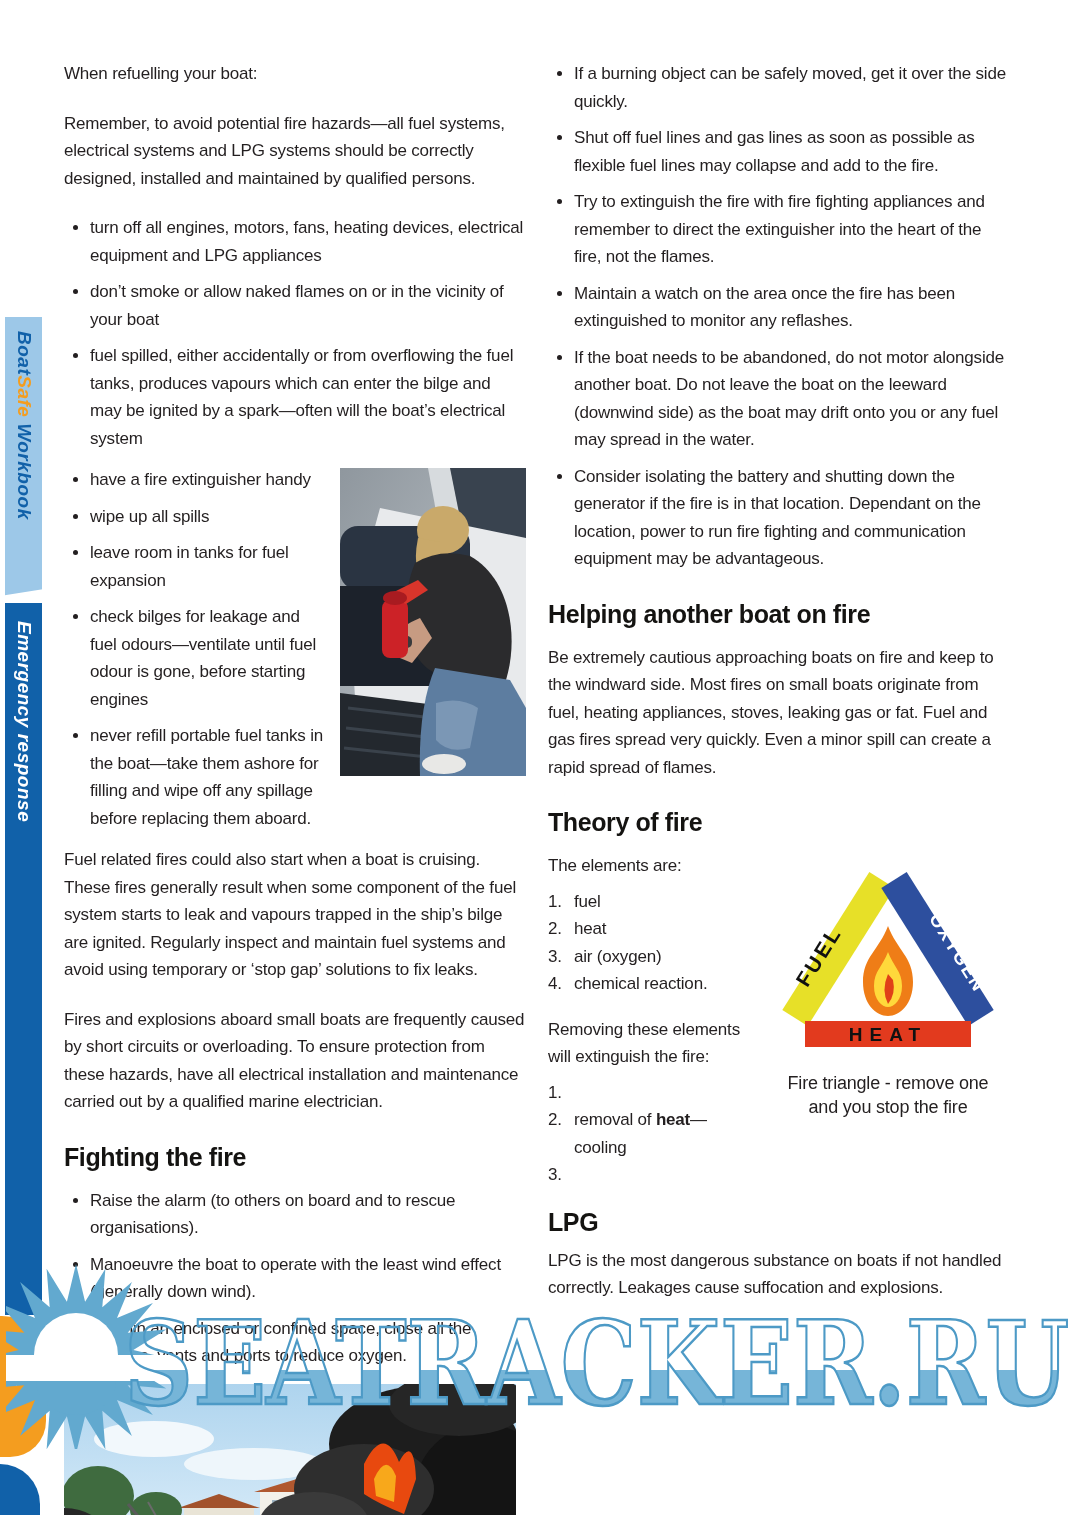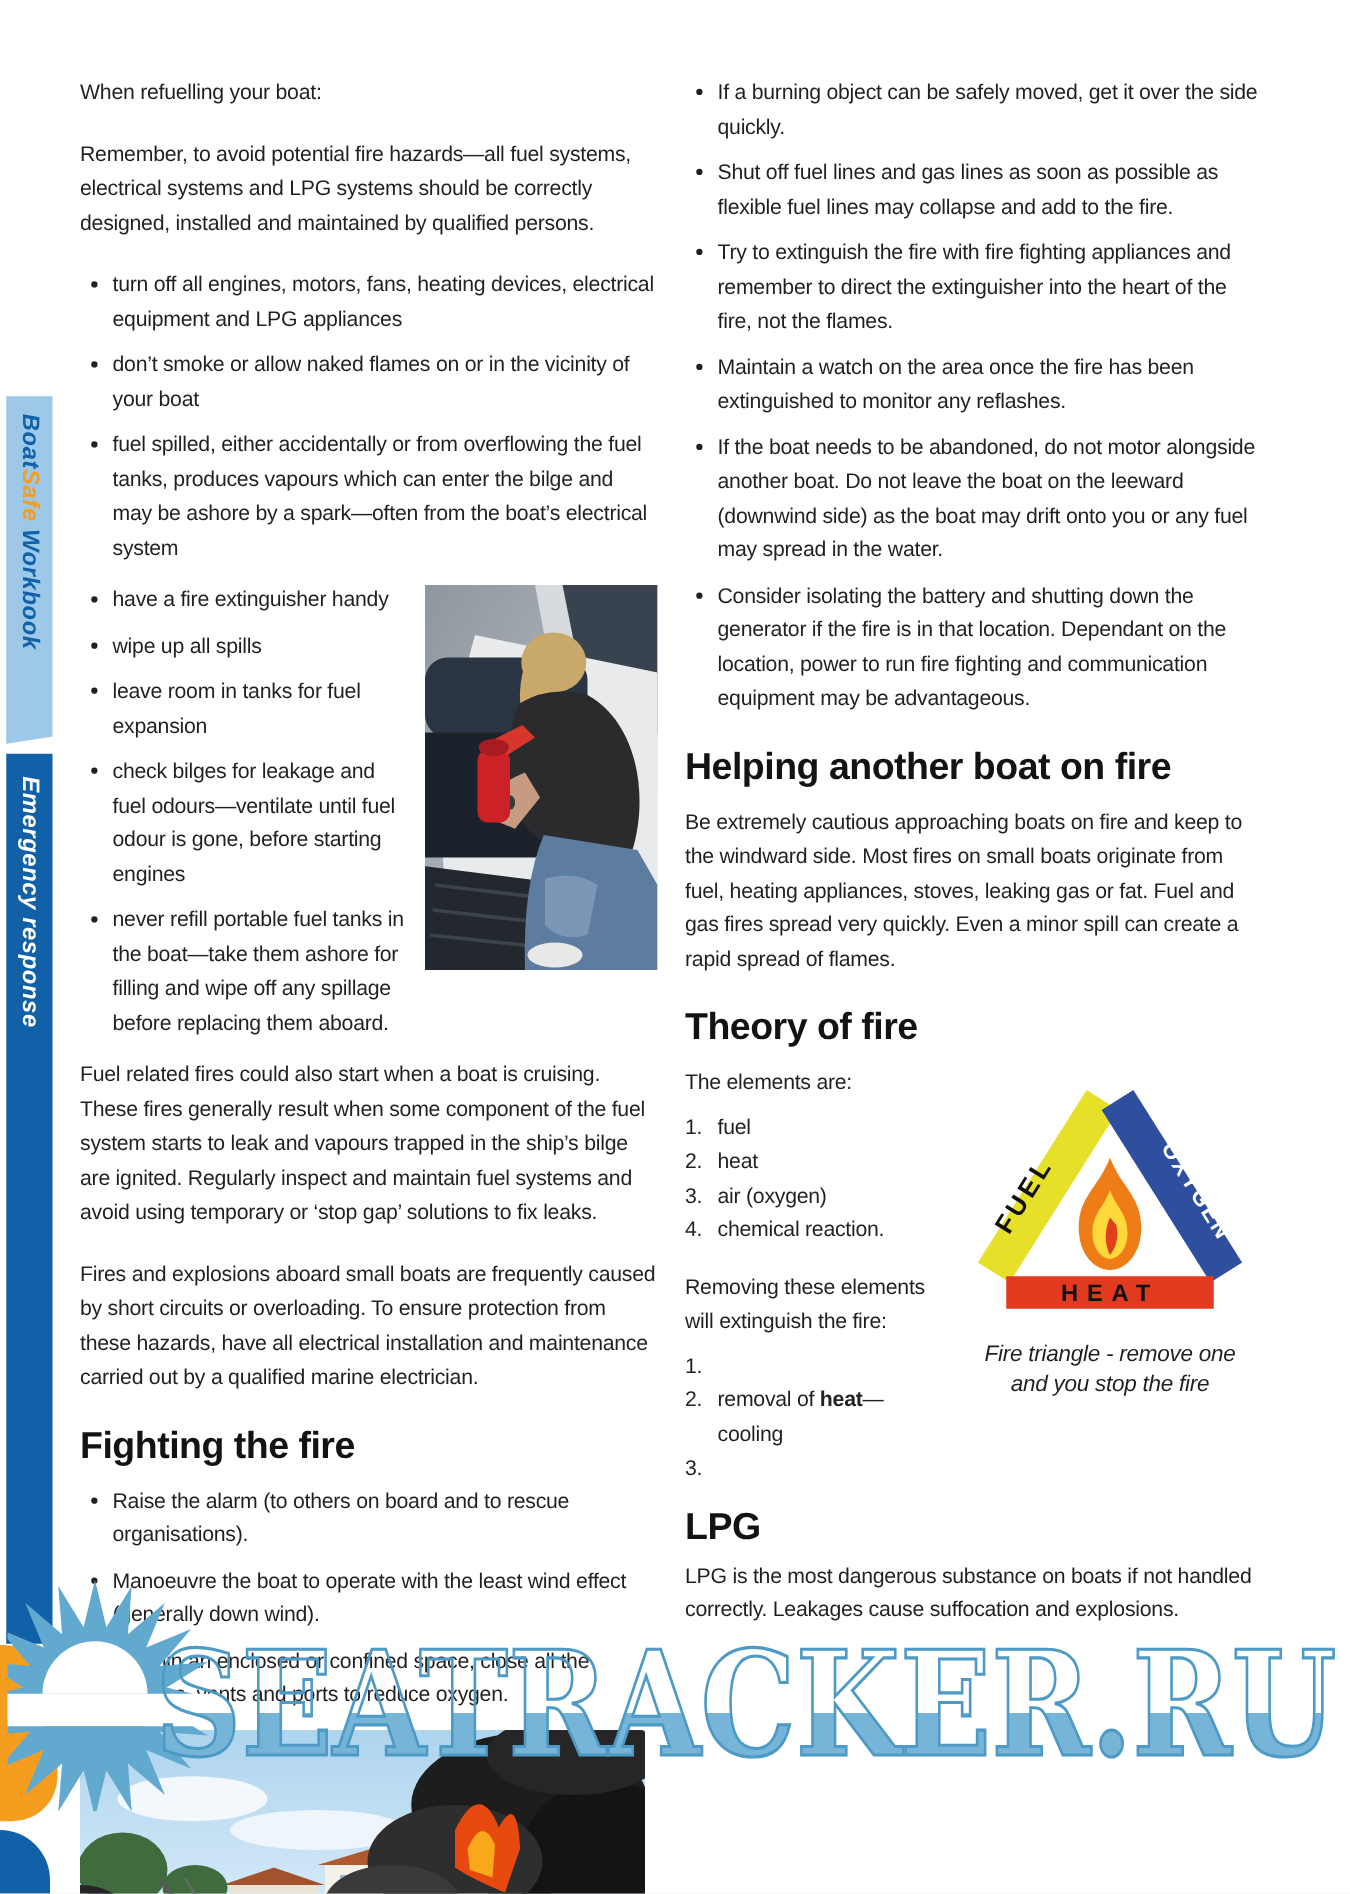--- a/index.html
+++ b/index.html
@@ -4,34 +4,34 @@
 <style>
   html,body{margin:0;padding:0;background:#e9e9e9}
   .page{position:relative;width:1080px;height:1515px;background:#ffffff;
         font-family:"Liberation Sans",sans-serif;color:#231f20;overflow:hidden;margin:0 auto}
 
   
   .col{position:absolute;top:0;font-size:17px;line-height:27.5px;letter-spacing:-0.2px}
   .col-left{left:64px;width:462px;padding-top:60px}
   .col-right{left:548px;width:465px;padding-top:60px}
   .col p{margin:0 0 22px}
-  .col h2{font-size:30px;line-height:30px;margin:26px 0 15px;letter-spacing:-0.4px;color:#141311}
+  .col h2{font-size:25px;line-height:30px;margin:26px 0 15px;letter-spacing:-0.4px;color:#141311}
   ul.blist{list-style:disc;margin:0 0 14px;padding-left:26px}
   ul.blist li{margin:0 0 9px}
   ol.nlist{list-style:none;margin:0 0 18px;padding:0}
   ol.nlist li{display:flex;margin:0}
   ol.nlist .num{width:26px;flex:none}
   .b{font-weight:700}
   .clear{clear:both}
 
   
   .photo1{float:right;width:186px;height:308px;margin:2px 0 10px 10px}
   .photo2{width:452px;height:258px;margin-top:10px}
   .tri-float{float:right;width:250px;margin:2px 0 10px 12px;text-align:center}
-  .caption{font-style:italic;font-size:18px;line-height:24px;margin-top:8px;letter-spacing:-0.2px}
+  .caption{font-size:18px;line-height:24px;margin-top:8px;letter-spacing:-0.2px}
 
   
   .bar-light{position:absolute;left:5px;top:317px;width:37px;height:280px;background:#9dc8e8;
              display:flex;justify-content:center;padding-top:14px;box-sizing:border-box}
   .bar-dark{position:absolute;left:5px;top:603px;width:37px;height:712px;background:#1161a9;
             display:flex;justify-content:center;padding-top:18px;box-sizing:border-box}
   .bar-gap{position:absolute;left:0;top:592px;width:50px;height:10px;background:#fff;transform:rotate(-9deg)}
   .vtext{writing-mode:vertical-rl;white-space:nowrap;font-weight:700;font-style:italic;
          font-size:19px;letter-spacing:0.5px}
   .brand-blue{color:#1161a9}
@@ -62,21 +62,21 @@
   <div class="corner-blue"></div>
   <div class="page-num">74</div>
 
   <div class="col col-left">
     <p>When refuelling your boat:</p>
     <p>Remember, to avoid potential fire hazards—all fuel systems, electrical systems and LPG systems should be correctly designed, installed and maintained by qualified persons.</p>
 
     <ul class="blist">
       <li>turn off all engines, motors, fans, heating devices, electrical equipment and LPG appliances</li>
       <li>don’t smoke or allow naked flames on or in the vicinity of your boat</li>
-      <li>fuel spilled, either accidentally or from overflowing the fuel tanks, produces vapours which can enter the bilge and may be ashore by a spark—often from the boat’s electrical system</li>
+      <li>fuel spilled, either accidentally or from overflowing the fuel tanks, produces vapours which can enter the bilge and may be ignited by a spark—often will the boat’s electrical system</li>
     </ul>
 
     <div class="photo1">
       <svg width="186" height="308" viewBox="0 0 186 308">
         <defs>
           <linearGradient id="sky1" x1="0" y1="0" x2="1" y2="1">
             <stop offset="0" stop-color="#8f979e"></stop>
               <stop offset="1" stop-color="#c6ccd1"></stop>
           </linearGradient>
         </defs>

